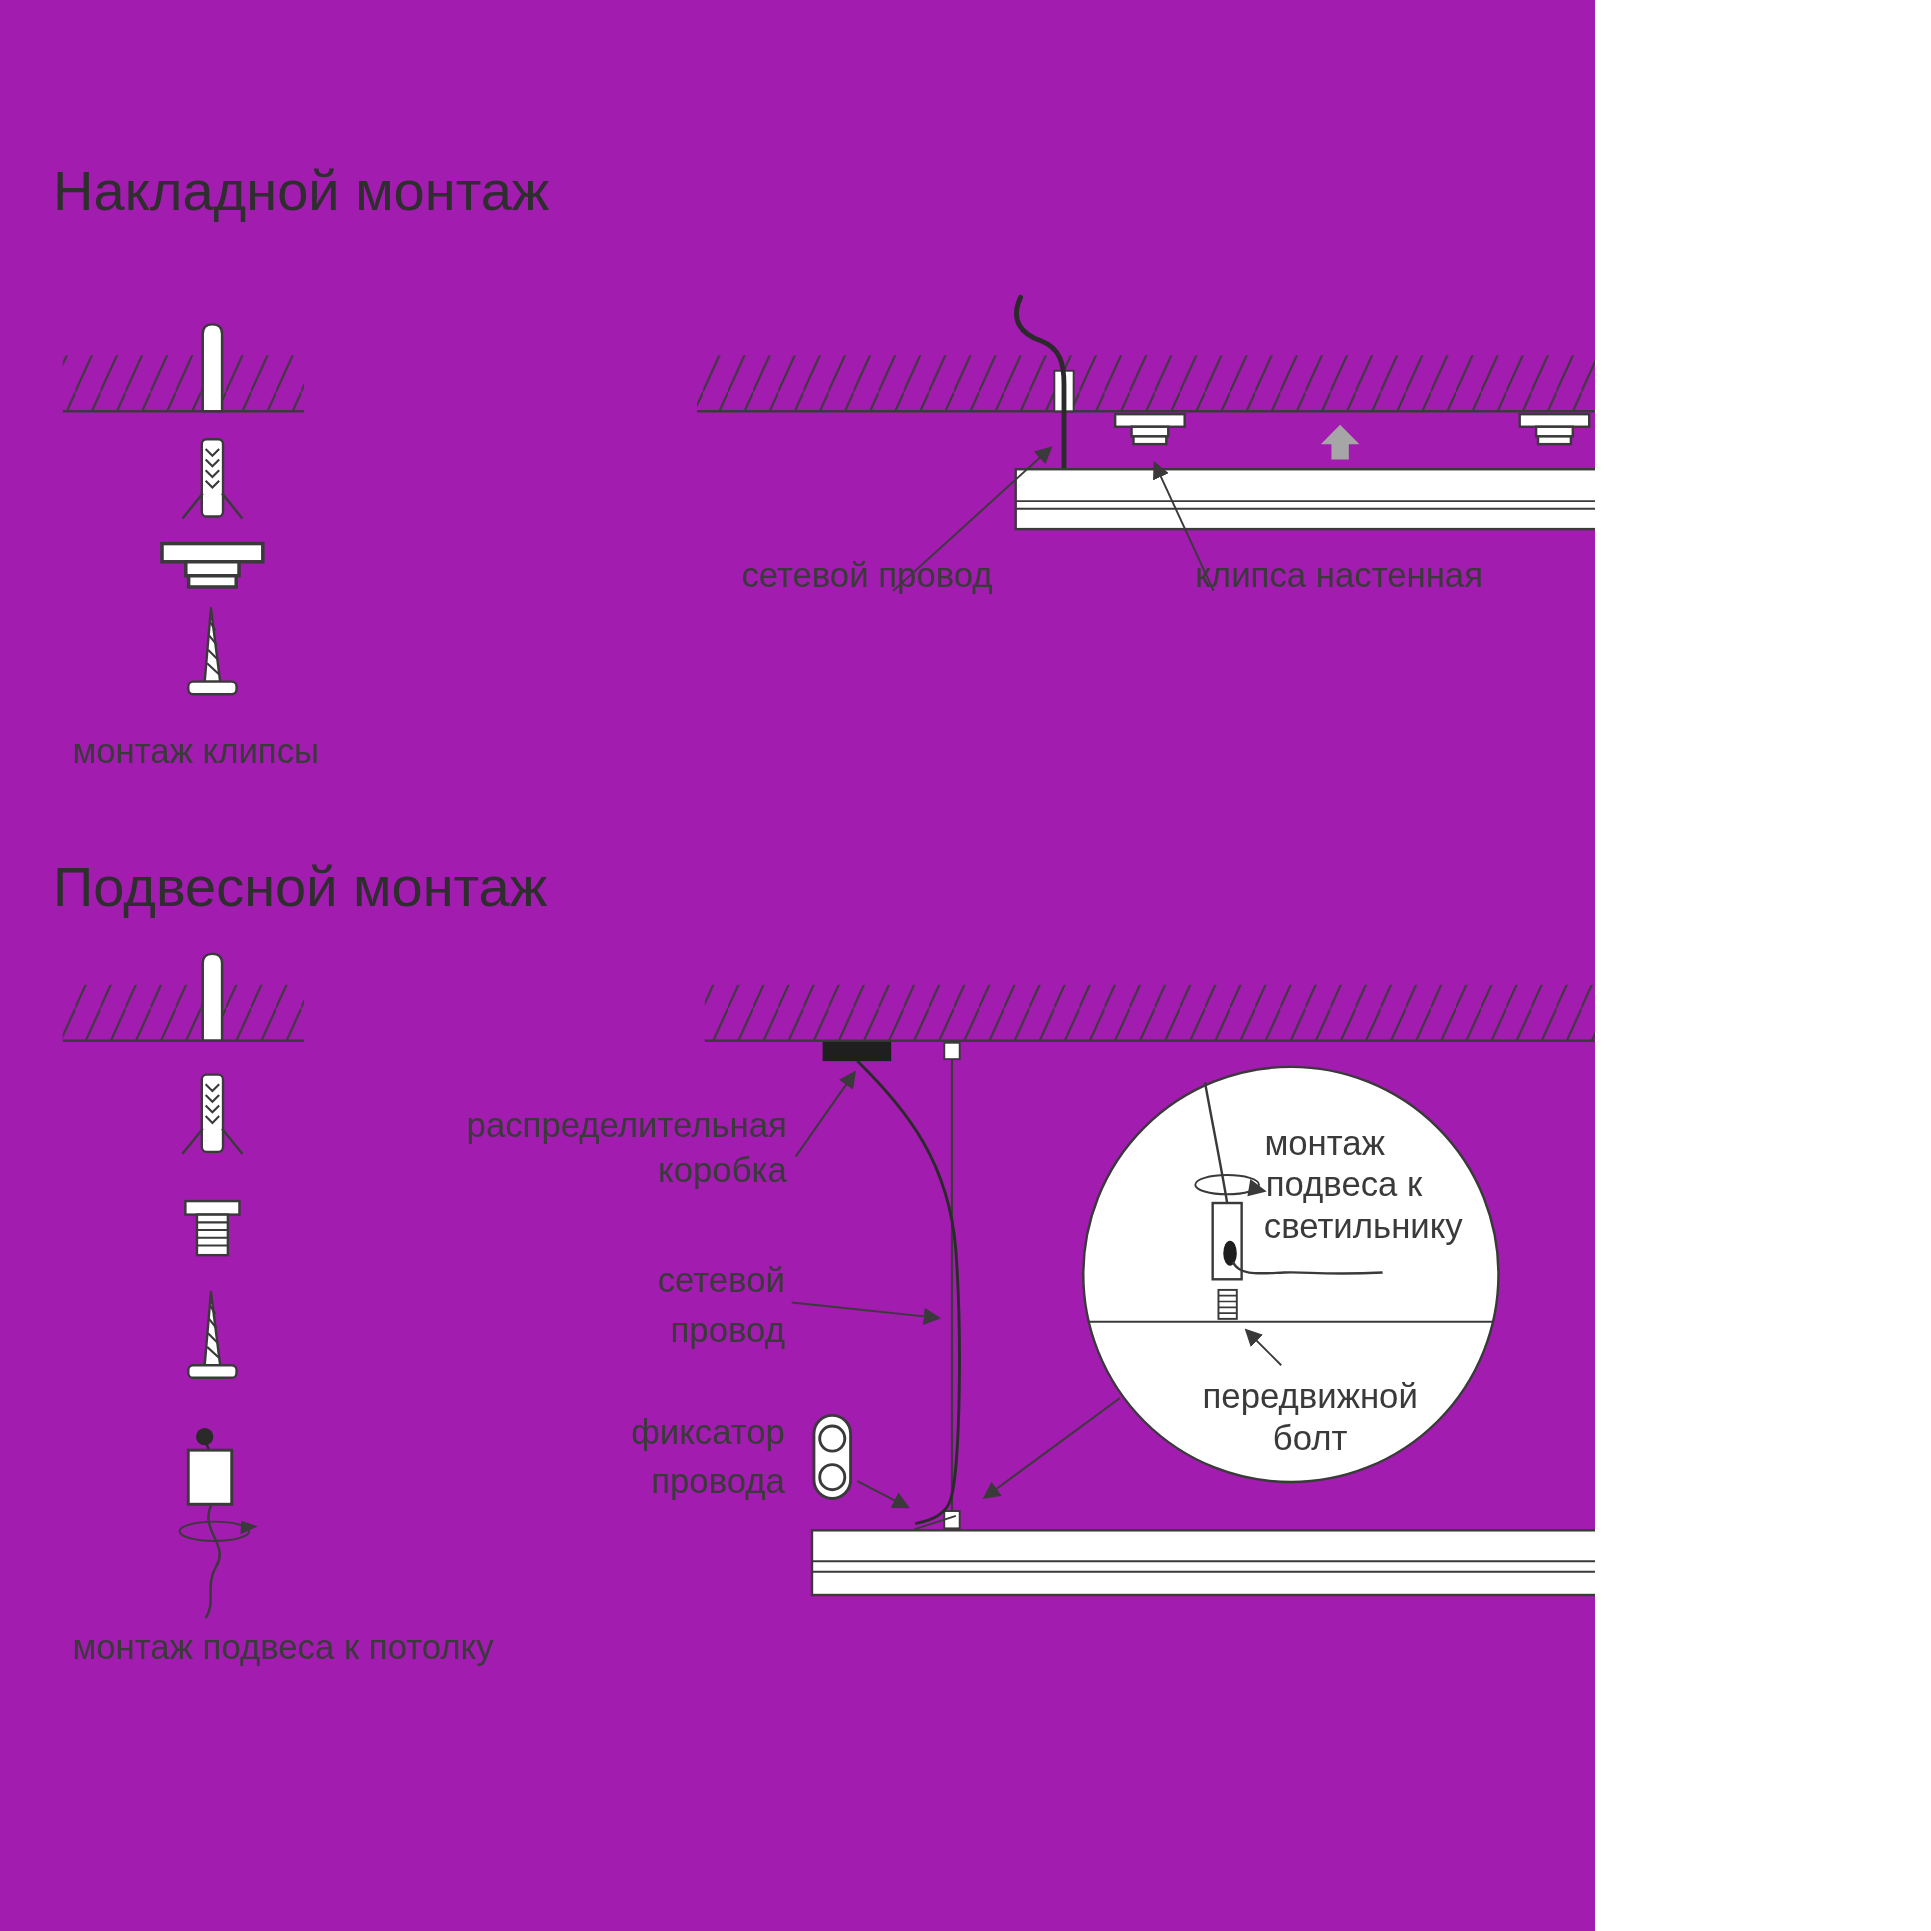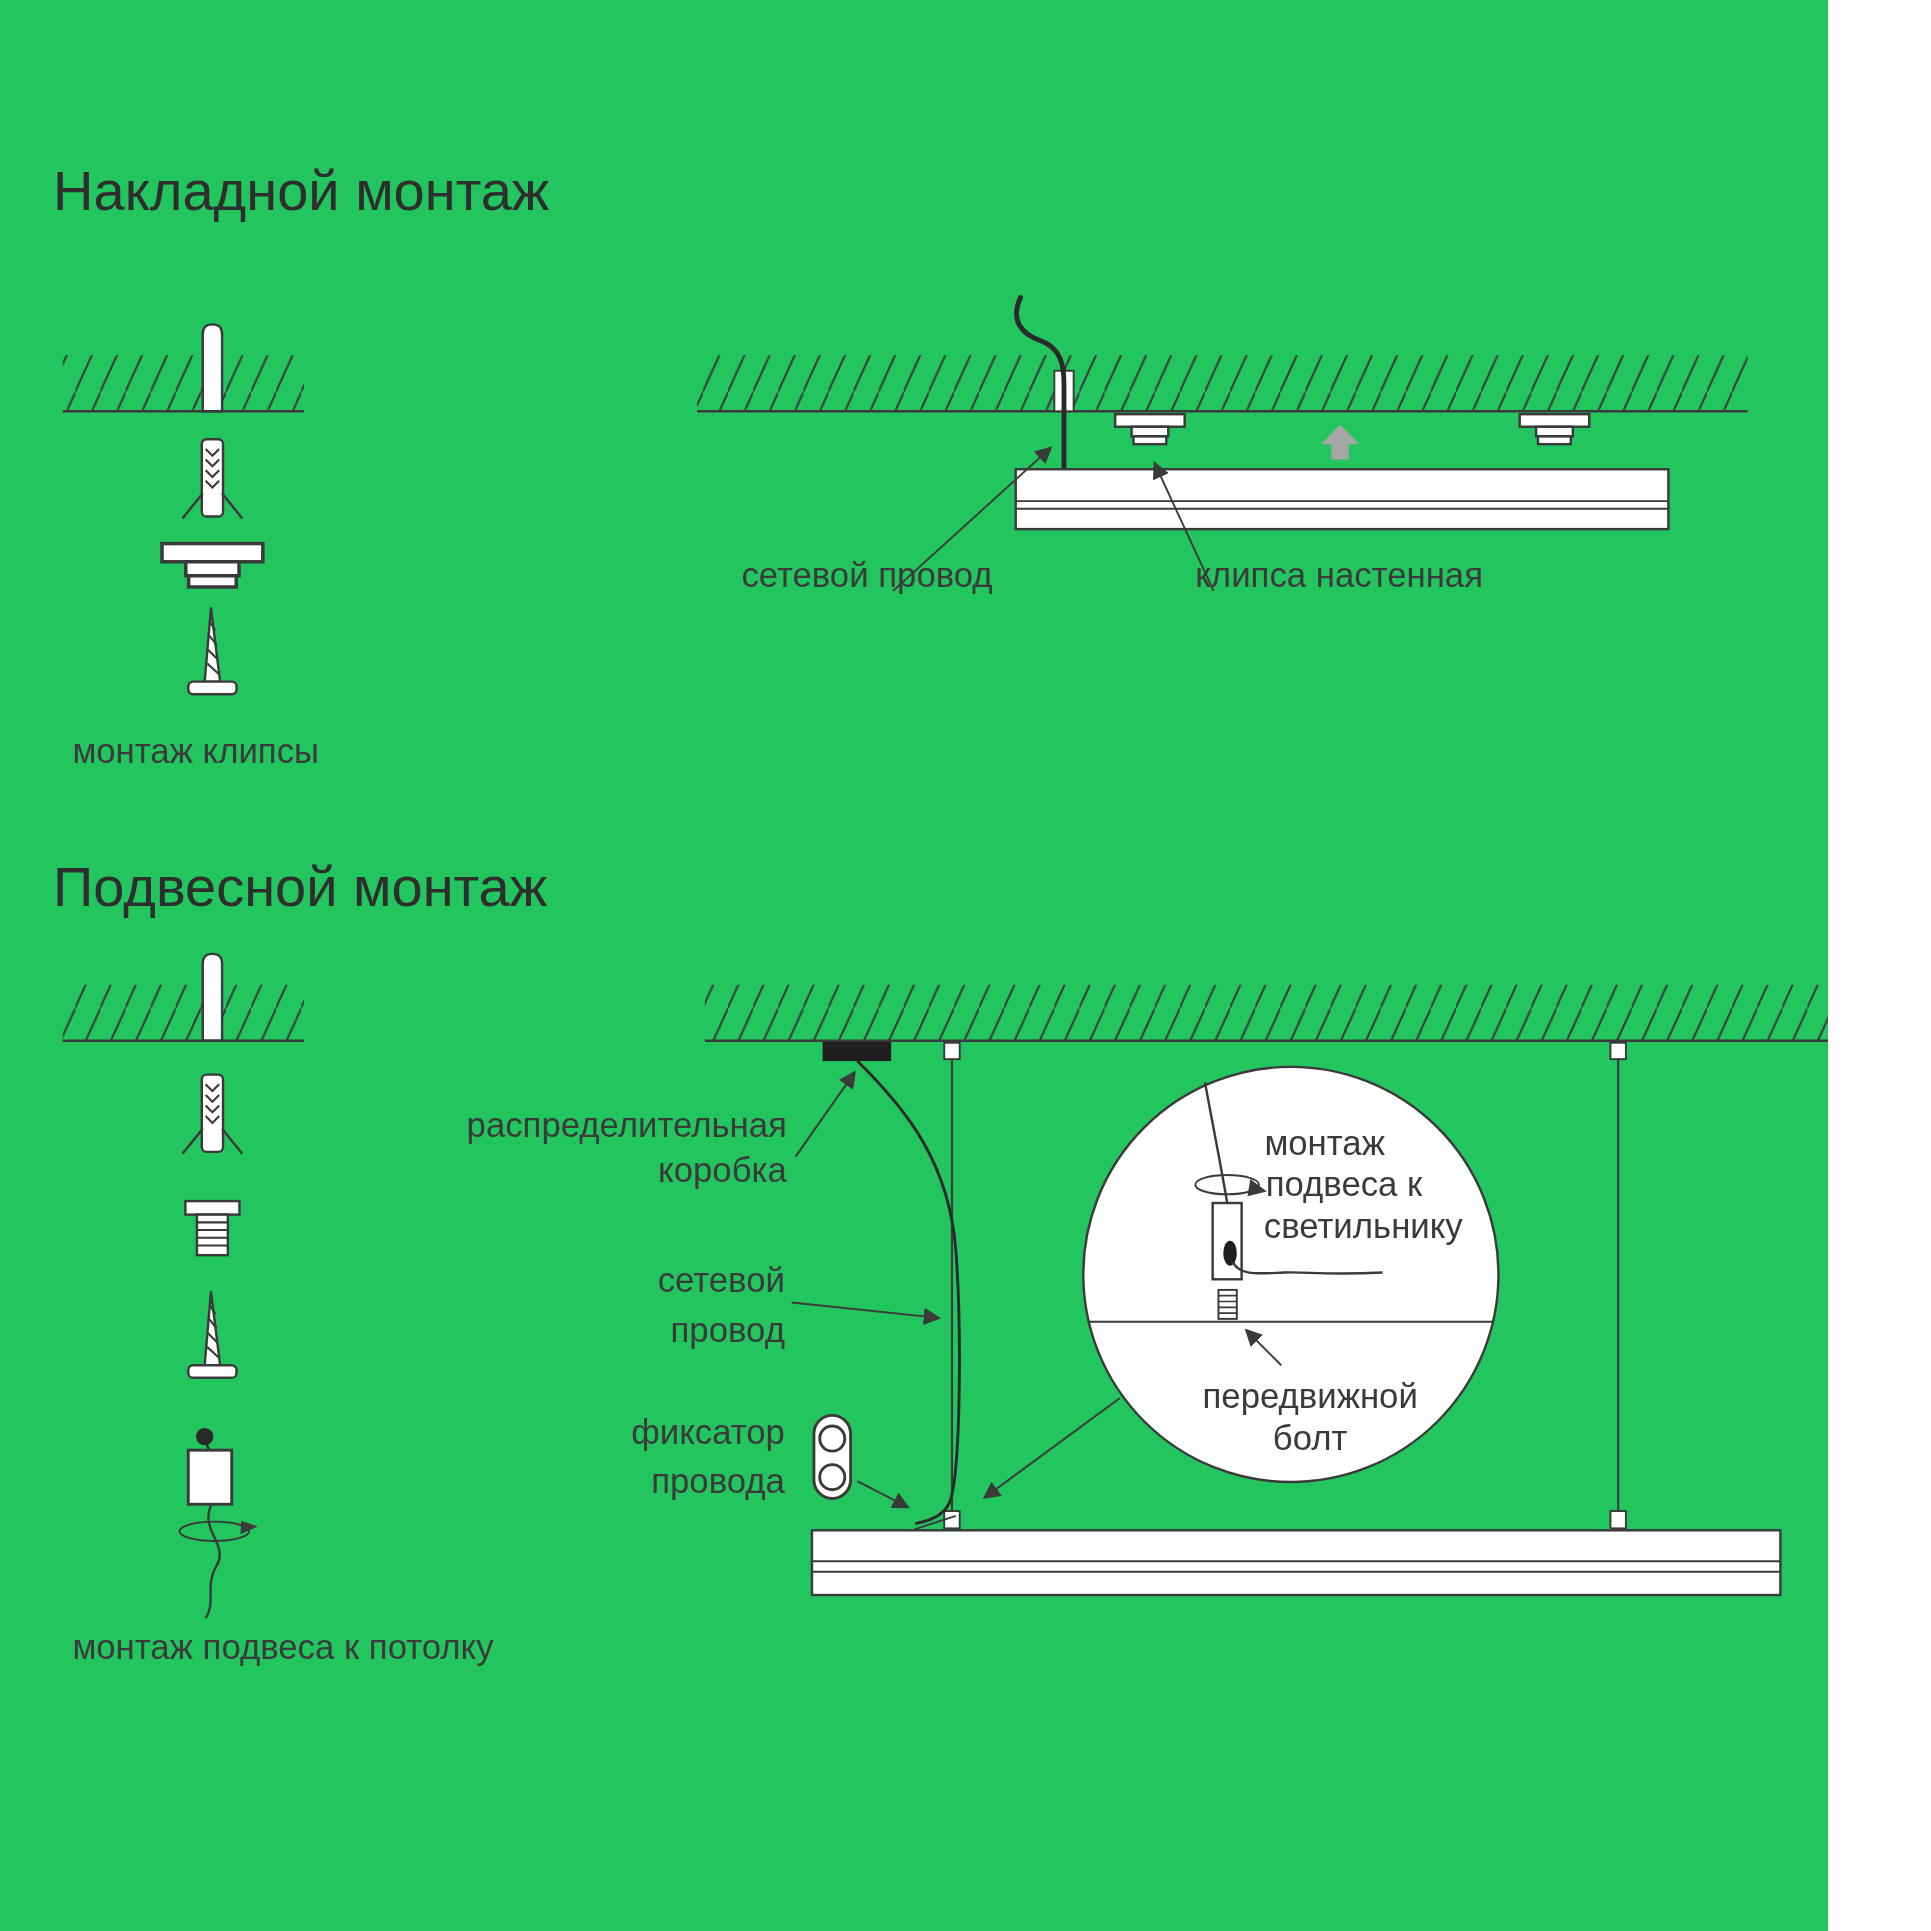--- a/index.html
+++ b/index.html
@@ -1,16 +1,16 @@
 <!DOCTYPE html>
 <html><head>
 <meta charset="utf-8">
 <style>
   html,body{margin:0;padding:0;background:#ffffff;}
-  .canvas{position:relative;width:1828px;height:1931px;background:#22c55e;overflow:hidden;}
+  .canvas{position:relative;width:1595px;height:1931px;background:#a21caf;overflow:hidden;}
   svg{display:block;}
   text{font-family:"Liberation Sans","DejaVu Sans",sans-serif;fill:#3a3a3a;}
   .ttl{font-size:58px;fill:#2e2e2e;}
   .lbl{font-size:36px;}
 </style>
 </head>
 <body>
 
 <div class="canvas">
 <svg width="1931" height="1931" viewBox="0 0 2000 2000">

